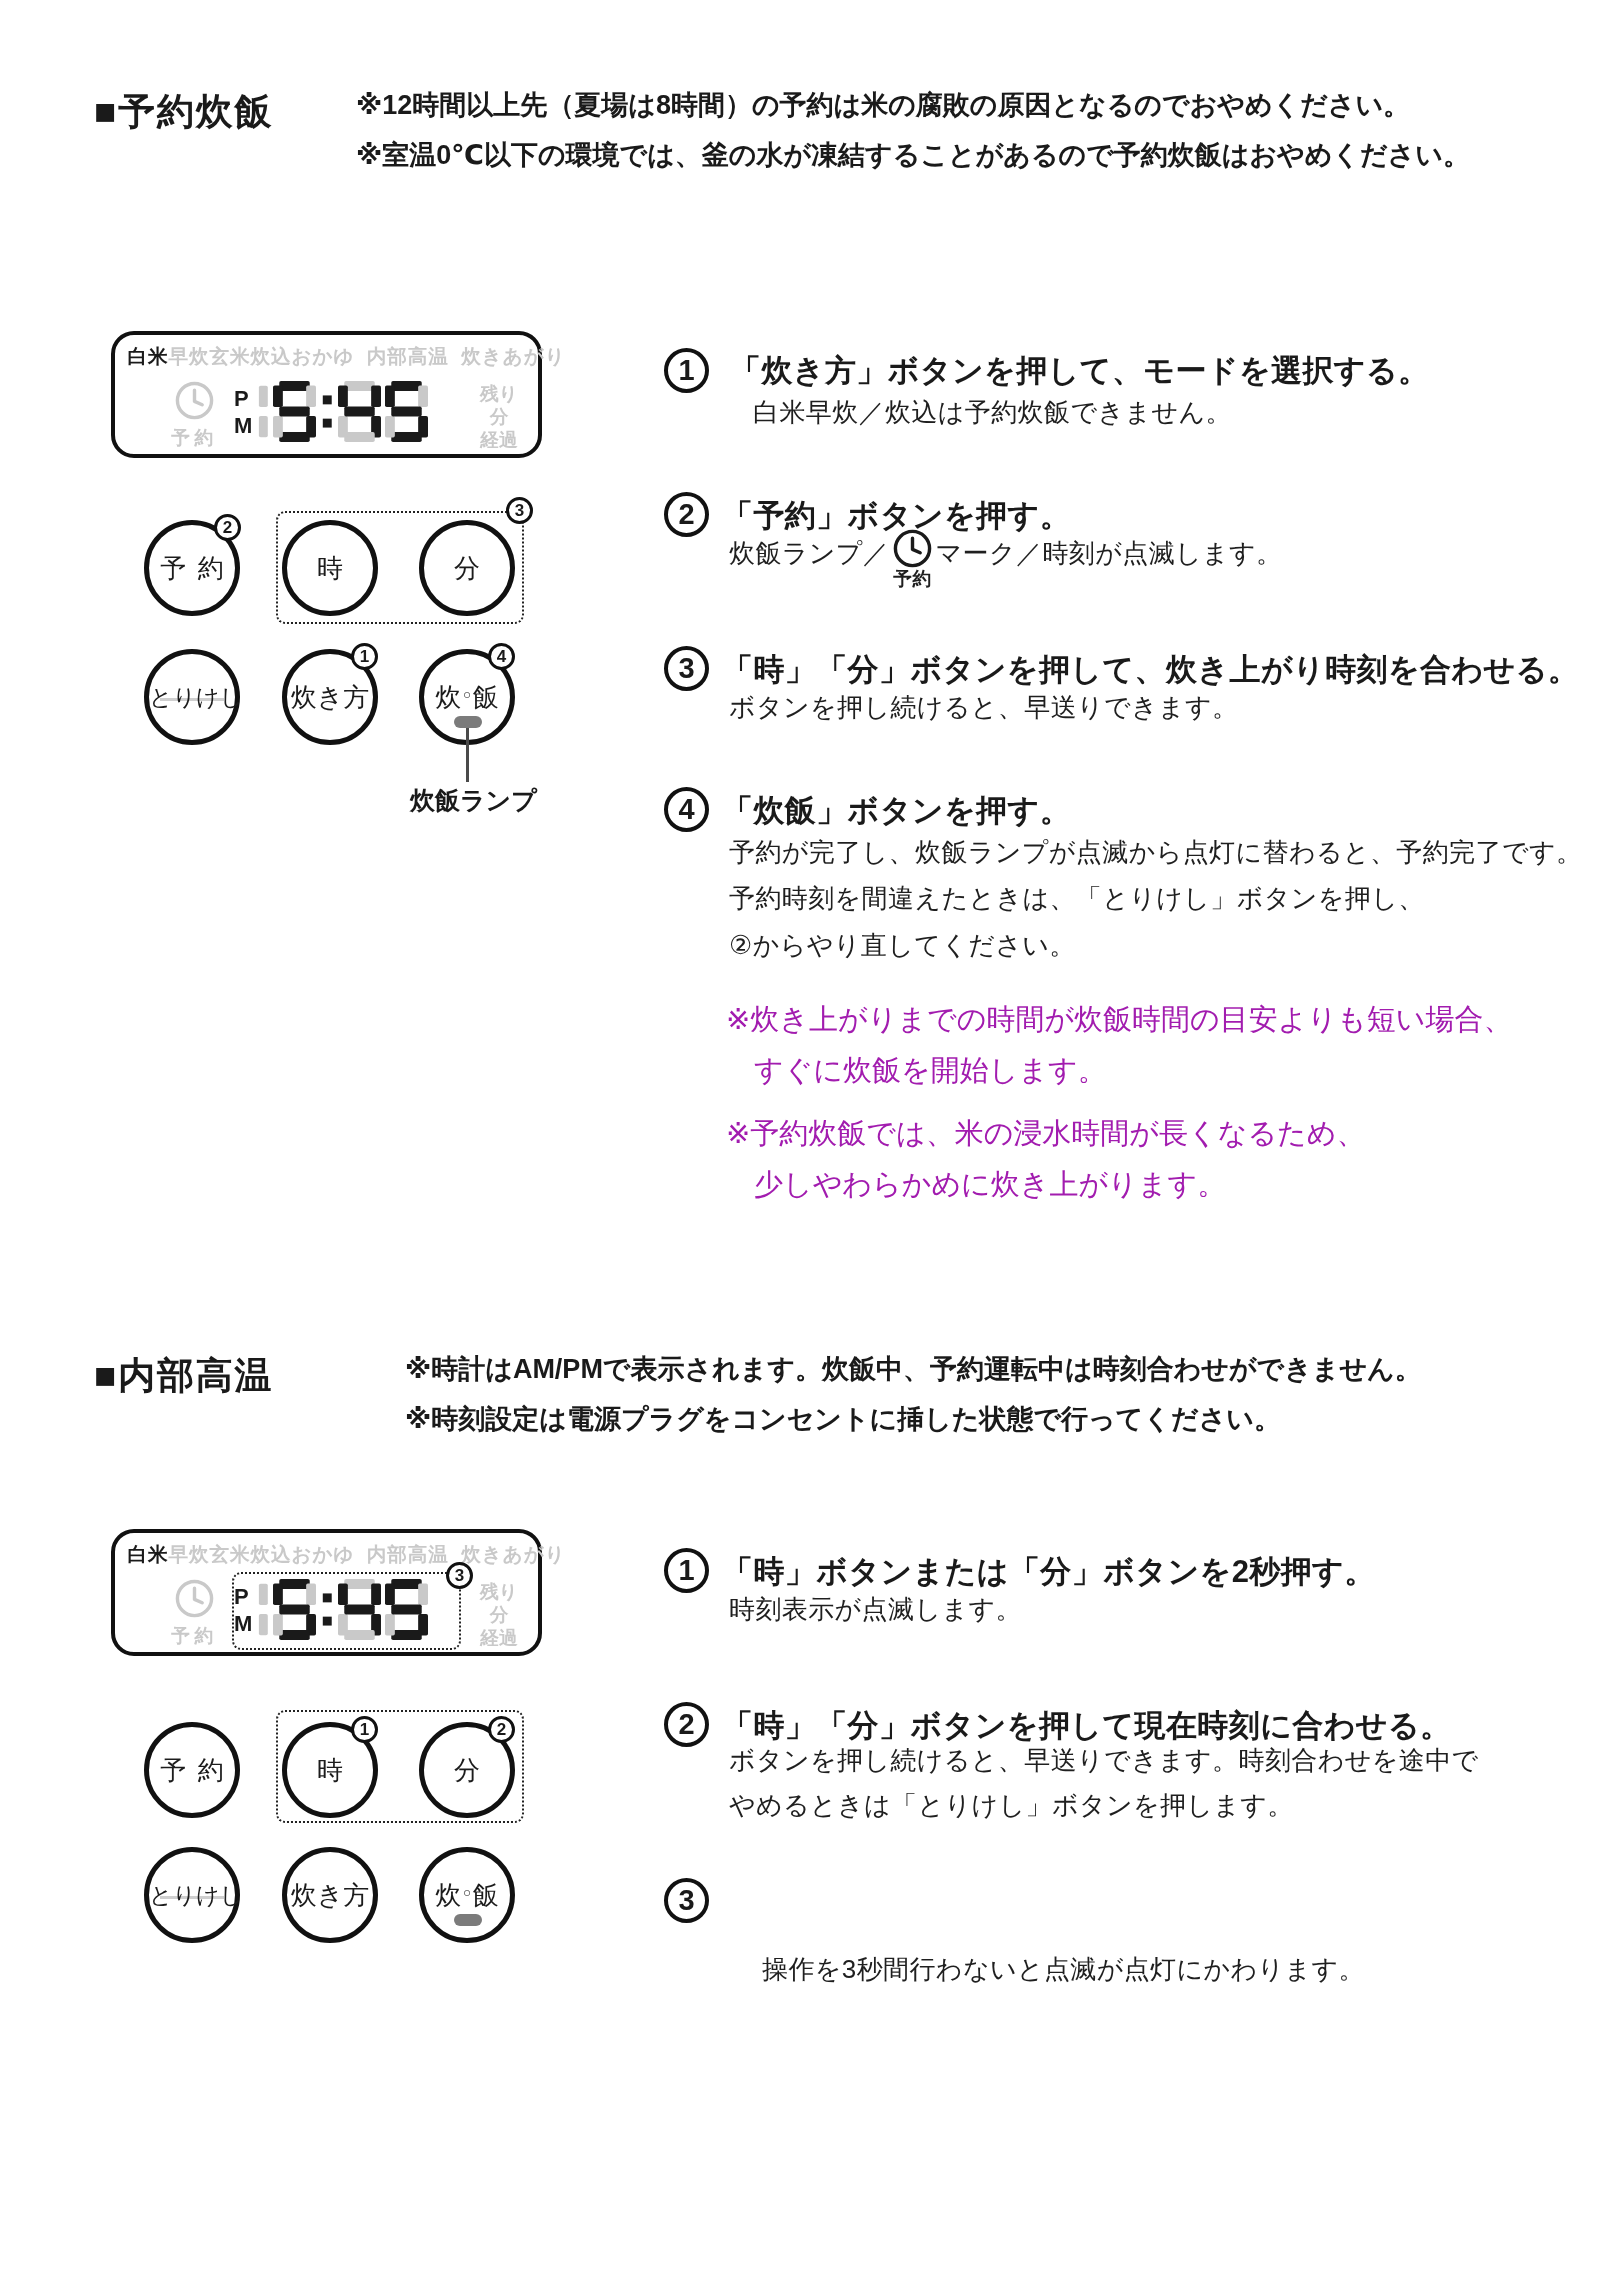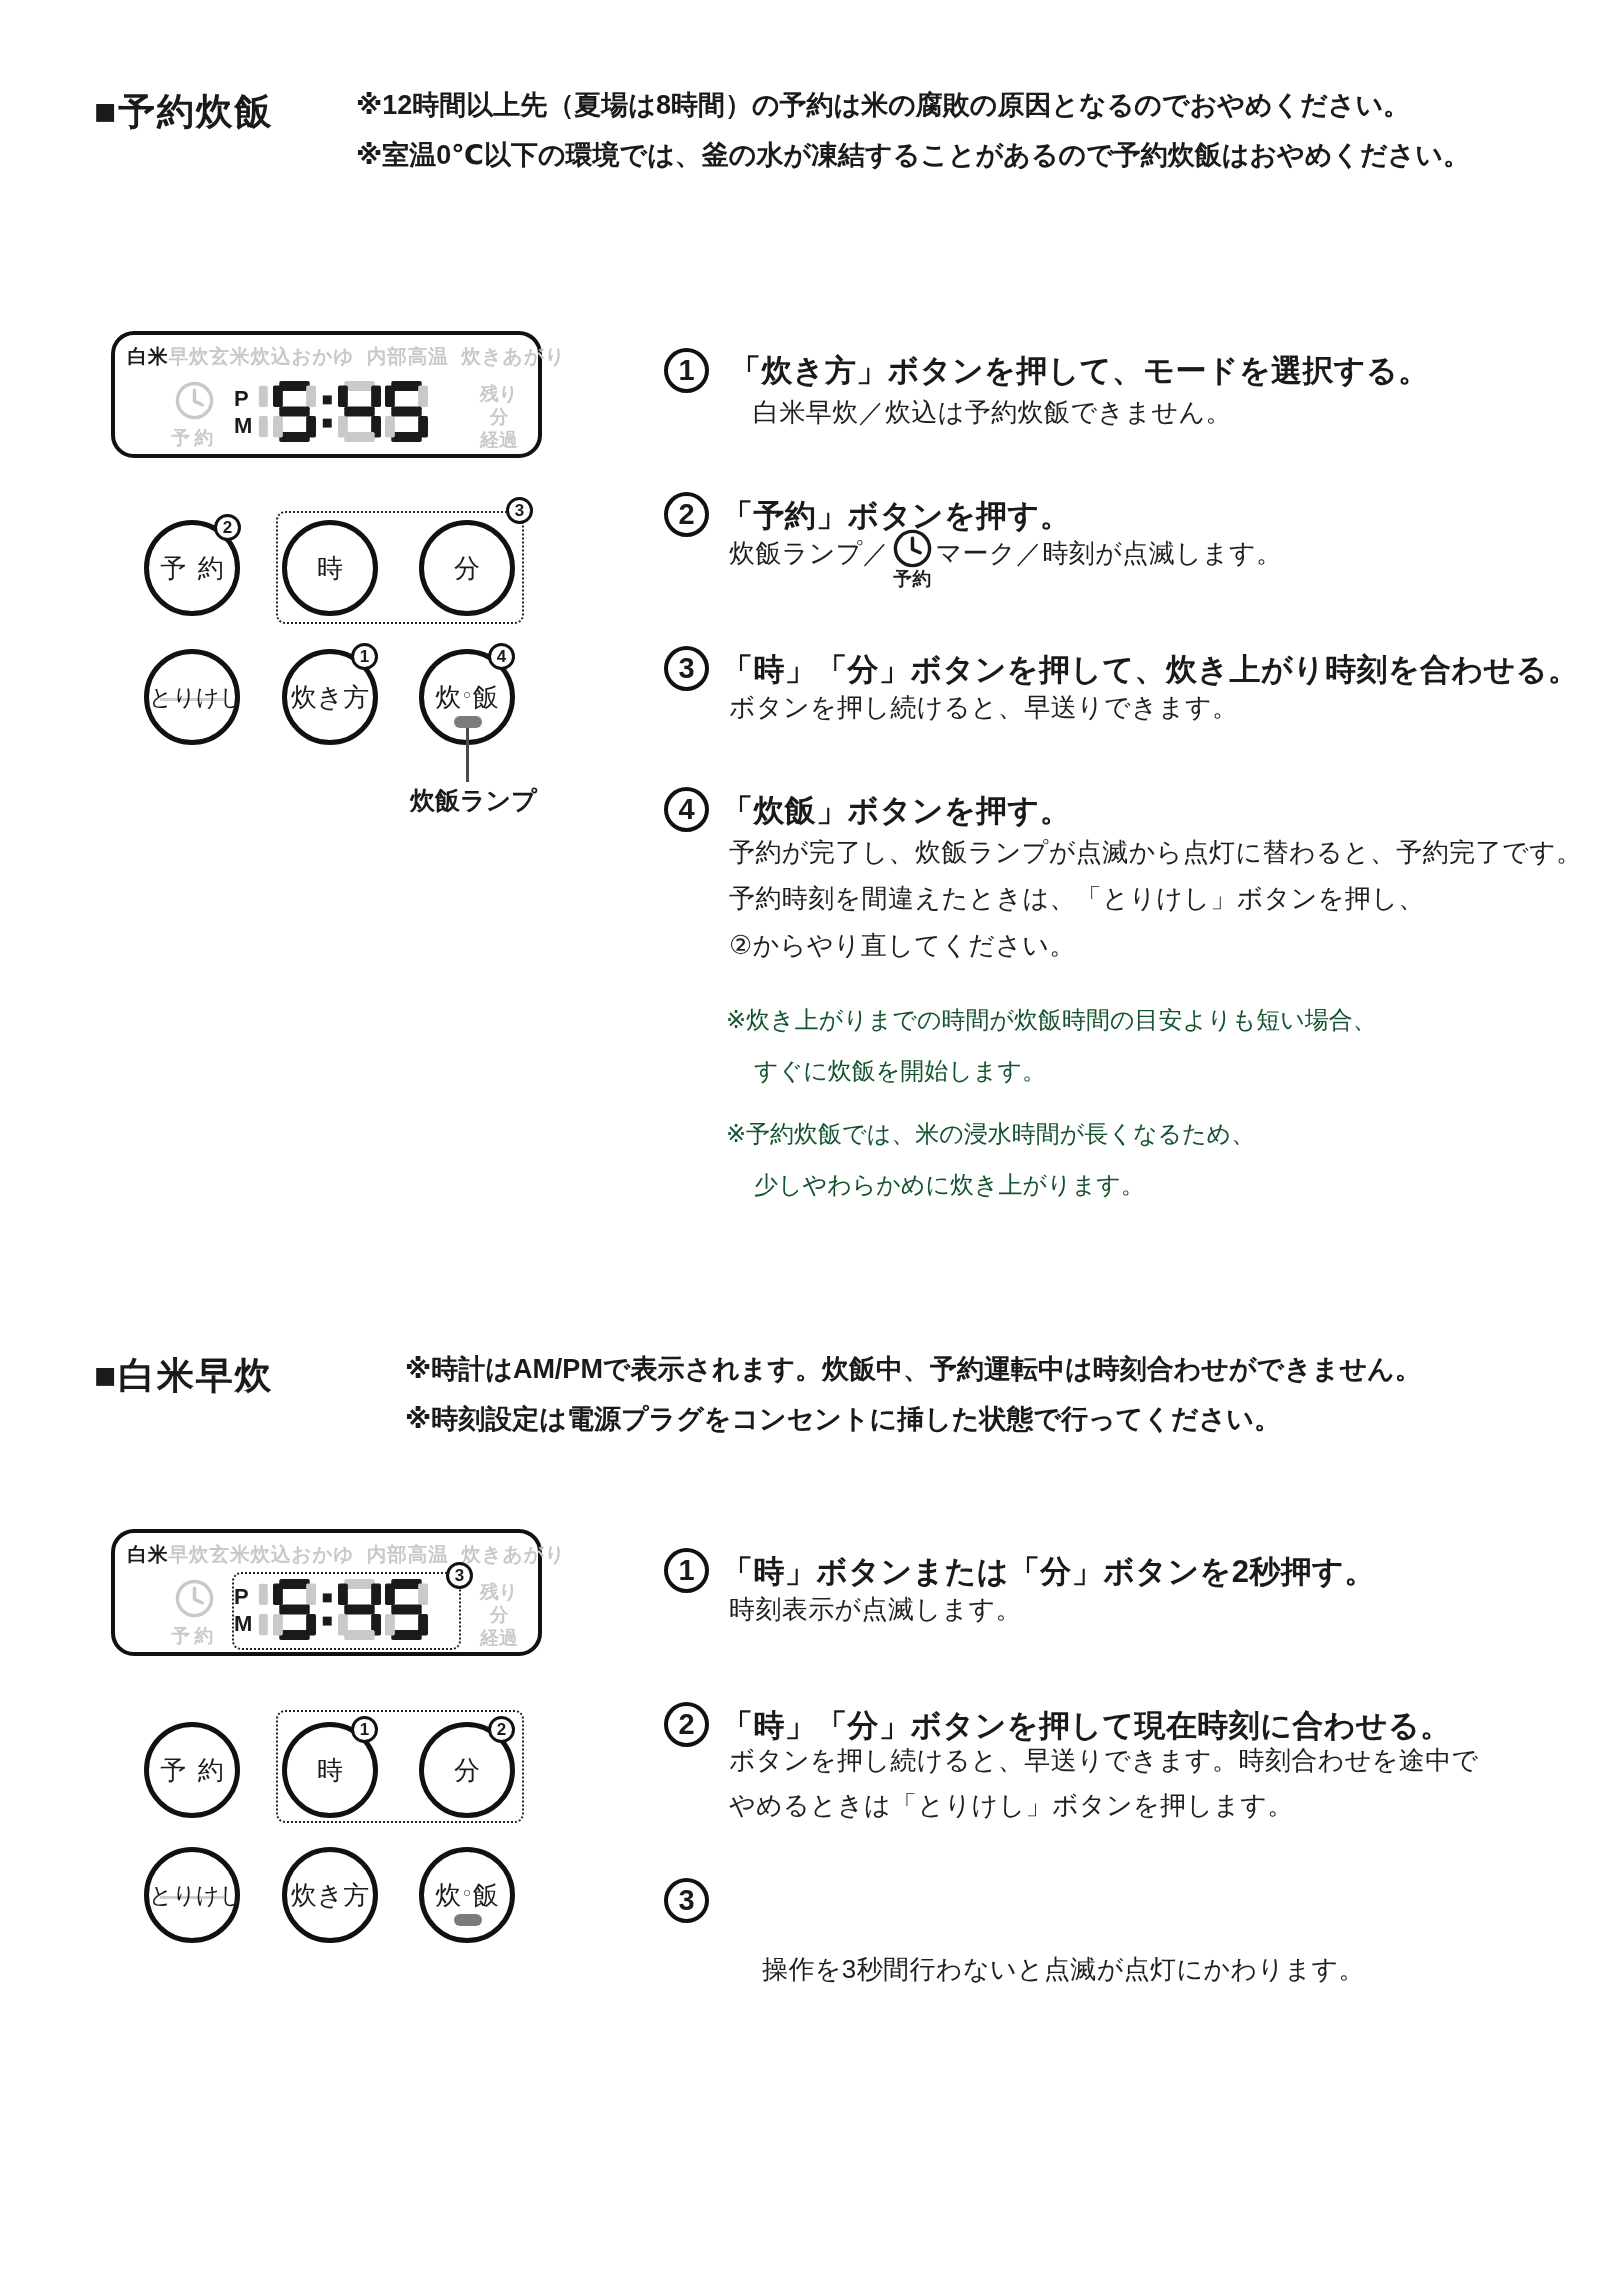--- a/index.html
+++ b/index.html
@@ -51,21 +51,21 @@
   
   .stepnum{position:absolute;width:45px;height:45px;border:4.5px solid #111;border-radius:50%;
            box-sizing:border-box;display:flex;align-items:center;justify-content:center;
            font-size:29px;font-weight:700;background:#fff;}
   .step-h{position:absolute;font-size:31px;font-weight:700;letter-spacing:0.4px;white-space:nowrap;}
   .step-s{position:absolute;font-size:26px;color:#1f1f1f;letter-spacing:0.4px;white-space:nowrap;}
   .iconrow{display:flex;align-items:flex-start;}
   .ir-t{padding-top:8px;}
   .ir-ic{display:flex;flex-direction:column;align-items:center;margin:0 2.7px;}
   .ir-cap{font-size:18.7px;font-weight:700;line-height:19.6px;}
-  .fnote{position:absolute;font-size:24px;line-height:51px;color:#14532d;white-space:nowrap;}
+  .fnote{position:absolute;font-size:29px;line-height:51px;color:#a21caf;white-space:nowrap;}
   .fnote .ind{margin-left:28px;}
 </style>
 </head>
 <body>
 
 <div class="page">
 
   <div class="sec-title" style="left:94px;top:87px;">■予約炊飯</div>
   <div class="sec-notes" style="left:356px;top:80px;">
     <div>※12時間以上先（夏場は8時間）の予約は米の腐敗の原因となるのでおやめください。</div>
@@ -211,21 +211,21 @@
 
   <div class="fnote" style="left:726px;top:994px;">
     <div>※炊き上がりまでの時間が炊飯時間の目安よりも短い場合、</div>
     <div class="ind">すぐに炊飯を開始します。</div>
   </div>
   <div class="fnote" style="left:726px;top:1108px;">
     <div>※予約炊飯では、米の浸水時間が長くなるため、</div>
     <div class="ind">少しやわらかめに炊き上がります。</div>
   </div>
 
-  <div class="sec-title" style="left:94px;top:1351px;">■白米早炊</div>
+  <div class="sec-title" style="left:94px;top:1351px;">■内部高温</div>
   <div class="sec-notes" style="left:405px;top:1344px;">
     <div>※時計はAM/PMで表示されます。炊飯中、予約運転中は時刻合わせができません。</div>
     <div>※時刻設定は電源プラグをコンセントに挿した状態で行ってください。</div>
   </div>
 
   <div class="lcd" style="left:111px;top:1529px;">
     <div class="lcd-modes">
       <span class="m-on">白米</span>
         <span class="m-off">早炊玄米炊込おかゆ</span>
       <span class="m-off gap">内部高温</span>

